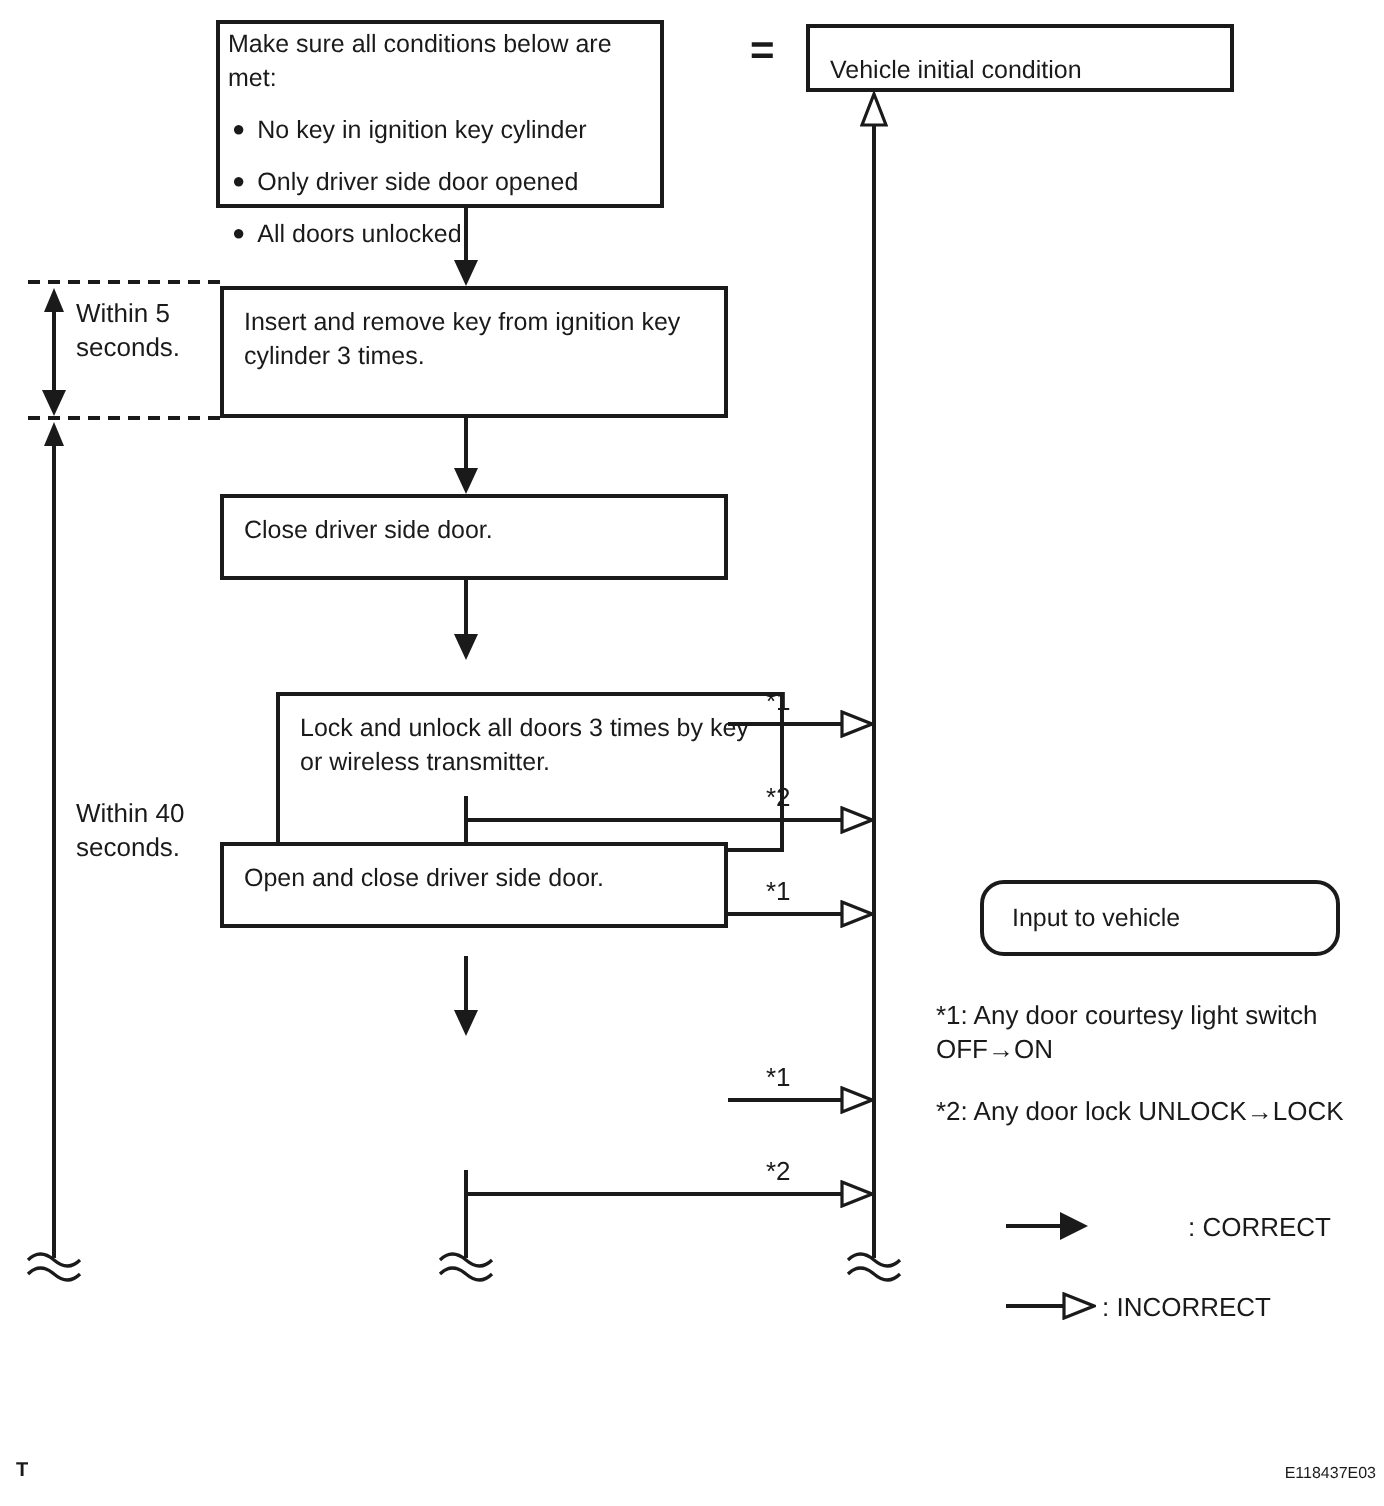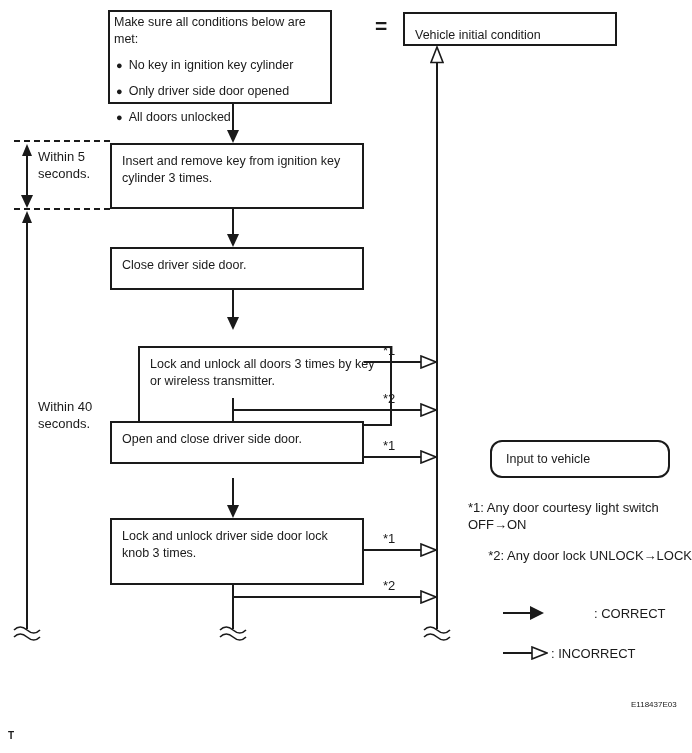--- a/index.html
+++ b/index.html
@@ -87,23 +87,20 @@
   <div class="vline" style="left:232px; top:398px; height:26px;"></div>
   <div class="arr-down" style="left:227px; top:422px;"></div>
 
   <div class="fbox step" style="left:110px; top:421px; width:254px; height:43px;">
     <span>Open and close driver side door.</span>
   </div>
 
   <div class="vline" style="left:232px; top:478px; height:28px;"></div>
   <div class="arr-down" style="left:227px; top:505px;"></div>
 
-  <div class="fbox step" style="left:110px; top:518px; width:254px; height:67px;">
-    <span>Lock and unlock driver side door lock knob 3 times.</span>
-  </div>
 
   <div class="vline" style="left:232px; top:585px; height:44px;"></div>
 
   <svg class="svgicon" style="left:430px; top:46px;" width="14" height="18" viewBox="0 0 14 18">
     <polygon points="7,1 13,16.5 1,16.5" fill="#ffffff" stroke="currentColor" stroke-width="1.6"></polygon>
   </svg>
   <div class="vline" style="left:436px; top:62px; height:567px;"></div>
 
   <div class="hline" style="left:364px; top:361px; width:58px;"></div>
   <svg class="svgicon" style="left:420px; top:355px;" width="17" height="14" viewBox="0 0 17 14">
@@ -148,21 +145,21 @@
   <div class="label" style="left:38px; top:398px; width:90px;">Within 40 seconds.</div>
 
   <div class="fbox" style="left:490px; top:440px; width:180px; height:38px; display:flex; align-items:center; padding-left:14px;border-radius:12px;">
     <span>Input to vehicle</span>
   </div>
 
   <div class="note" style="left:468px; top:499px; width:220px;">
     <div>*1: Any door courtesy light switch</div>
     <div>OFF→ON</div>
   </div>
-  <div class="note" style="left:468px; top:547px; width:224px;text-align:right;">*2: Any door lock UNLOCK→LOCK</div>
+  <div class="note" style="left:468px; top:547px; width:224px;">*2: Any door lock UNLOCK→LOCK</div>
 
   <div class="hline" style="left:503px; top:612px; width:29px;"></div>
   <div class="arr-right" style="left:530px; top:606px;"></div>
   <div class="label" style="left:551px; top:605px;margin-left:43px;">: CORRECT</div>
 
   <div class="hline" style="left:503px; top:652px; width:30px;"></div>
   <svg class="svgicon" style="left:531px; top:646px;" width="17" height="14" viewBox="0 0 17 14">
     <polygon points="1,1 16,7 1,13" fill="#ffffff" stroke="currentColor" stroke-width="1.6"></polygon>
   </svg>
   <div class="label" style="left:551px; top:645px;">: INCORRECT</div>
@@ -174,15 +171,15 @@
   <svg class="svgicon" style="left:219px; top:622px;" width="28" height="22" viewBox="0 0 28 22">
     <path d="M1,8 Q7,2 14,8 Q21,14 27,8" fill="none" stroke="currentColor" stroke-width="1.6"></path>
     <path d="M1,15 Q7,9 14,15 Q21,21 27,15" fill="none" stroke="currentColor" stroke-width="1.6"></path>
   </svg>
   <svg class="svgicon" style="left:423px; top:622px;" width="28" height="22" viewBox="0 0 28 22">
     <path d="M1,8 Q7,2 14,8 Q21,14 27,8" fill="none" stroke="currentColor" stroke-width="1.6"></path>
     <path d="M1,15 Q7,9 14,15 Q21,21 27,15" fill="none" stroke="currentColor" stroke-width="1.6"></path>
   </svg>
 
   <div class="tiny" style="left:8px; top:730px; font-size:10px; font-weight:bold;">T</div>
-  <div class="tiny" style="left:631px; top:700px; width:57px; text-align:left;">E118437E03</div>
+  <div class="tiny" style="left:631px; top:732px; width:57px; text-align:right;">E118437E03</div>
 
 </div>
 
 </body></html>

